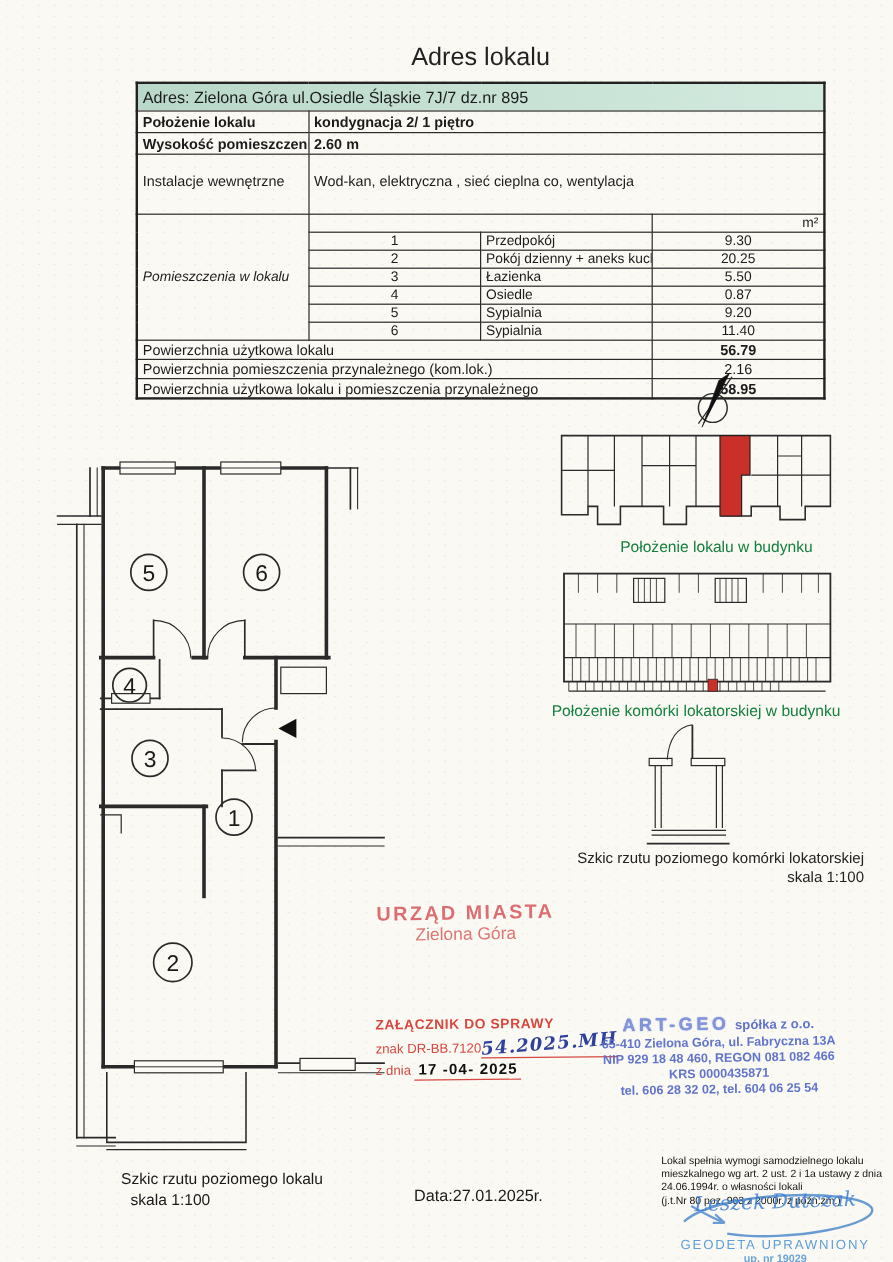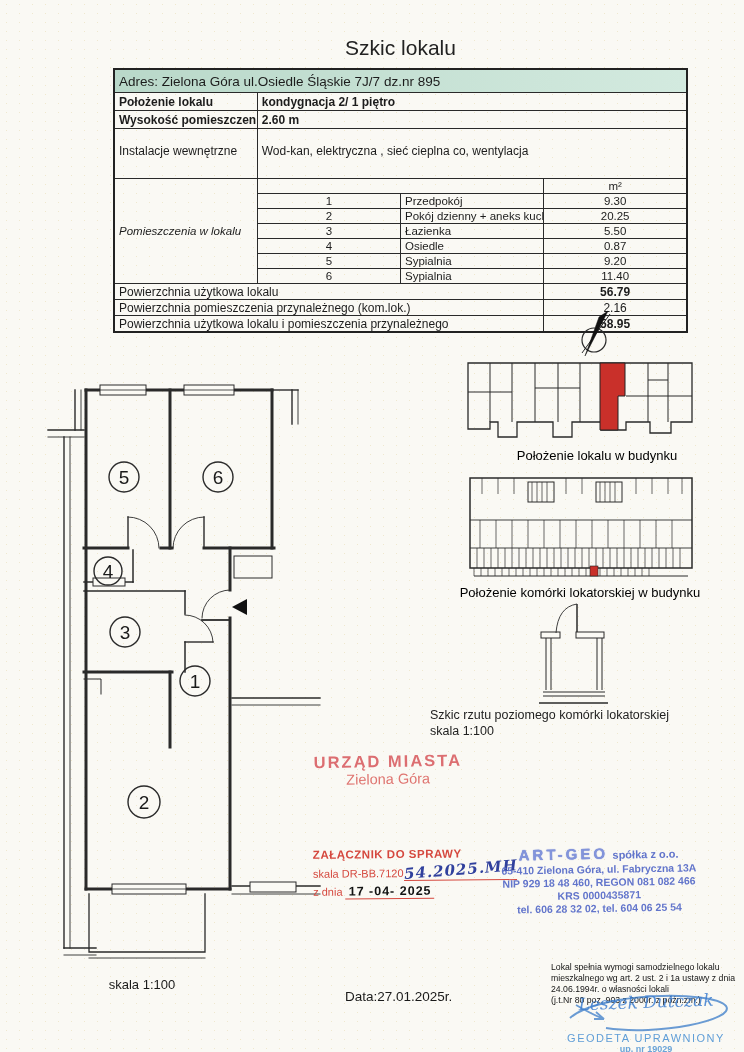--- a/index.html
+++ b/index.html
@@ -29,27 +29,27 @@
   td.addr{background:linear-gradient(90deg,#b9d8c9,#d3eadf);font-size:13.5px;height:22px;border-bottom:1.5px solid #222;}
   td.lbl{width:250px;}
   td.num{width:27px;text-align:center;}
   td.nm{width:240px;margin-top:36px;}
   td.ar{width:58px;text-align:center;}
   tr.h17 td{height:17px;font-weight:bold;}
   tr.h34 td{height:34px;vertical-align:top;padding-top:15px;}
   tr.h14 td{height:14px;font-size:11.5px;}
   tr.h15 td{height:15px;font-size:12px;}
   td.roomslbl{vertical-align:middle;font-size:12px;font-style:italic;}
-  td.unit{text-align:center;font-size:11px;margin-top:28px;}
+  td.unit{text-align:right;font-size:11px;margin-top:28px;}
   .b{font-weight:bold;}
 
   
   svg{position:absolute;overflow:visible;}
-  .cap{position:absolute;text-align:center;font-size:13px;color:#000000;}
-  .cap2{position:absolute;text-align:left;font-size:12.5px;color:#222;}
+  .cap{position:absolute;text-align:center;font-size:13px;color:#15803d;}
+  .cap2{position:absolute;text-align:right;font-size:12.5px;color:#222;}
 
   
   #stamp-city{left:298px;top:752px;width:180px;text-align:center;transform:rotate(-1deg);}
   #stamp-city .l1{font-size:16.5px;font-weight:bold;letter-spacing:2px;color:#d95f63;opacity:.9;}
   #stamp-city .l2{font-size:14.5px;color:#dd6a66;opacity:.92;}
 
   #stamp-att{left:313px;top:848px;width:190px;transform:rotate(-0.5deg);font-size:11px;color:#d5483e;}
   #stamp-att .al1{font-weight:bold;letter-spacing:.5px;font-size:11.5px;}
   #stamp-att .row{margin-top:3px;position:relative;white-space:nowrap;}
   #stamp-att .hand{
@@ -72,21 +72,21 @@
   #stamp-surv .lic{font-size:9px;font-weight:bold;color:#5b9bd5;opacity:.9;}
 
   #plan-caption{left:60px;top:975px;width:250px;}
   #plan-caption .c1{font-size:13px;}
   #plan-caption .c2{font-size:13px;margin-top:2px;margin-right:86px;}
   #date-label{left:345px;top:989px;font-size:13.5px;color:#1a1a1a;}
 </style>
 </head>
 <body>
 
-<div class="abs" id="doc-title">Szkic lokalu</div>
+<div class="abs" id="doc-title">Adres lokalu</div>
 
 <table class="info">
   <tbody>
       <tr>
         <td class="addr" colspan="4">Adres: Zielona Góra ul.Osiedle Śląskie 7J/7 dz.nr 895</td>
       </tr>
   <tr class="h17">
     <td class="lbl">Położenie lokalu</td>
     <td colspan="3">kondygnacja 2/ 1 piętro</td>
   </tr>
@@ -289,21 +289,21 @@
 <div class="cap2" style="left:430px;top:724px;width:290px;">skala 1:100</div>
 
 <div class="abs" id="stamp-city">
   <div class="l1">URZĄD MIASTA</div>
   <div class="l2">Zielona Góra</div>
 </div>
 
 <div class="abs" id="stamp-att">
   <div class="al1">ZAŁĄCZNIK DO SPRAWY</div>
   <div class="row">
-    <span>skala DR-BB.7120</span><span class="uline"><span class="hand">54.2025.MH</span></span>
+    <span>znak DR-BB.7120</span><span class="uline"><span class="hand">54.2025.MH</span></span>
   </div>
   <div class="row">
     <span>z dnia</span>
     <span class="uline">&nbsp;<span class="dt">17 -04- 2025</span>&nbsp;</span>
   </div>
 </div>
 
 <div class="abs" id="stamp-artgeo">
   <div>
     <span class="g1">ART-GEO</span>
@@ -325,15 +325,16 @@
   <path d="M22,28 C50,2 165,0 178,16 C188,30 110,46 58,38" stroke-width="2"></path>
   <path d="M28,15 C40,22 48,26 56,29 L48,22 M56,29 L46,29" stroke-width="1.8"></path>
 </svg>
 <div class="abs" id="stamp-surv">
   <div class="name">Leszek Dutczak</div>
   <div class="ttl">GEODETA UPRAWNIONY</div>
   <div class="lic">up. nr 19029</div>
 </div>
 
 <div class="abs" id="plan-caption">
+  <div class="c1" style="text-align:center;">Szkic rzutu poziomego lokalu</div>
   <div class="c2" style="text-align:center;">skala 1:100</div>
 </div>
 <div class="abs" id="date-label">Data:27.01.2025r.</div>
 
 </body></html>

